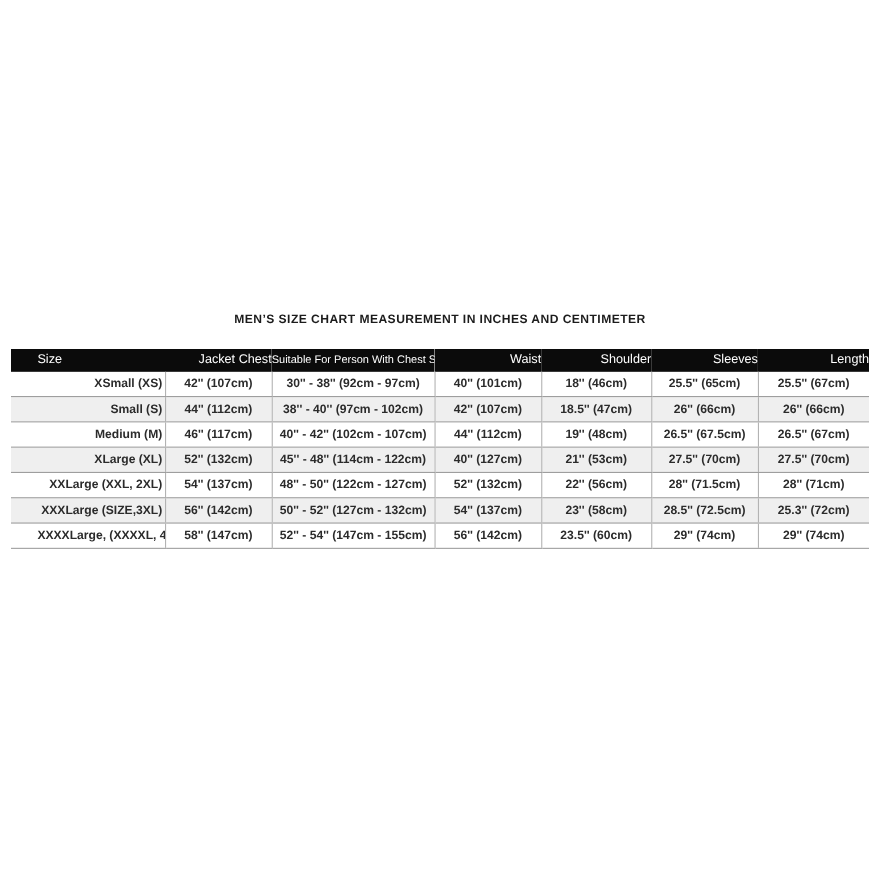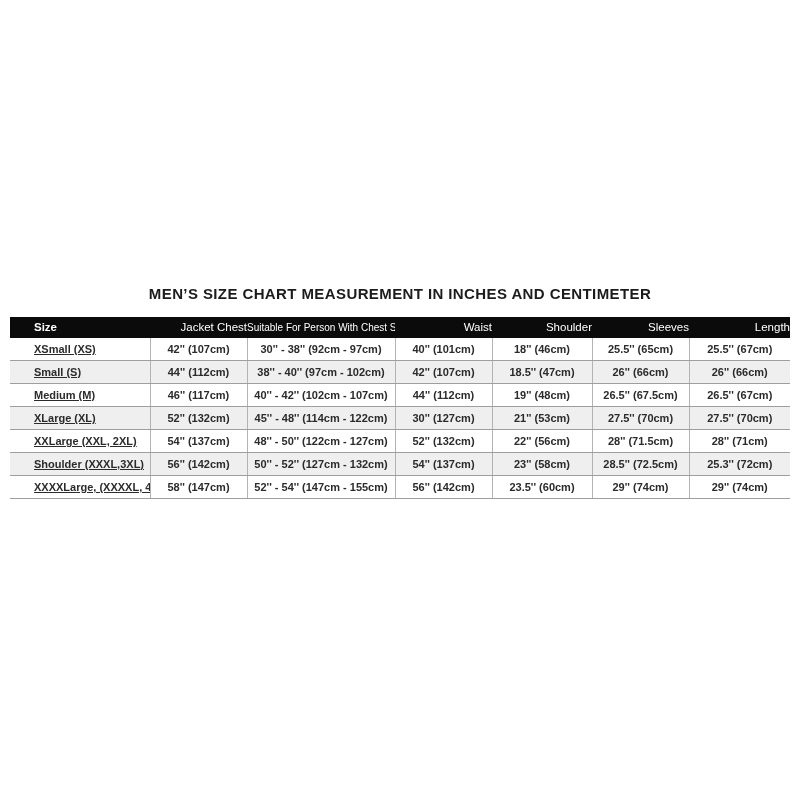--- a/index.html
+++ b/index.html
@@ -7,21 +7,21 @@
     width: 800px; height: 800px;
     font-family: "Liberation Sans", sans-serif;
     position: relative;
   }
   .canvas { position: absolute; inset: 0; width: 800px; height: 800px; background: #ffffff; }
   .title {
     position: absolute;
     top: 285px; left: 0; right: 0;
     margin: 0;
     text-align: center;
-    font-size: 15px;
+    font-size: 11px;
     font-weight: bold;
     letter-spacing: 0.4px;
     color: #1c1c1c;
   }
   table.size-table {
     position: absolute;
     top: 317px; left: 10px;
     width: 780px;
     border-collapse: collapse;
     table-layout: fixed;
@@ -30,36 +30,36 @@
     background: #0b0b0b;
     color: #ffffff;
     font-weight: normal;
     font-size: 11.5px;
     height: 18px;
     padding: 1px 0 2px 0;
     text-align: right;
     white-space: nowrap;
     overflow: hidden;
   }
-  thead th.col-size { text-align: left; padding-left: 24px; font-weight: bold; }
+  thead th.col-size { text-align: left; padding-left: 24px; }
   thead th.col-person { font-size: 10px; }
   tbody td {
     font-size: 11px;
     font-weight: bold;
     color: #2b2b2b;
     text-align: center;
     height: 22px;
     padding: 0 2px;
     border-bottom: 1px solid #9e9e9e;
     white-space: nowrap;
     overflow: hidden;
   }
   tbody td + td { border-left: 1px solid #b3b3b3; margin-top: 12px; }
   tbody tr:nth-child(even) td { background: #efefef; }
-  tbody td.cell-size { text-align: left; padding-left: 24px; text-decoration: underline; }
+  tbody td.cell-size { text-align: right; padding-left: 24px; }
 </style>
 </head>
 <body>
 
 <div class="canvas">
   <h1 class="title">MEN’S SIZE CHART MEASUREMENT IN INCHES AND CENTIMETER</h1>
 
   <table class="size-table">
     <colgroup>
       <col style="width:140px">
@@ -106,36 +106,36 @@
         <td>40'' - 42'' (102cm - 107cm)</td>
         <td>44'' (112cm)</td>
         <td>19'' (48cm)</td>
         <td>26.5'' (67.5cm)</td>
         <td>26.5'' (67cm)</td>
       </tr>
       <tr>
         <td class="cell-size">XLarge (XL)</td>
         <td>52'' (132cm)</td>
         <td>45'' - 48'' (114cm - 122cm)</td>
-        <td>30'' (127cm)</td>
+        <td>40'' (127cm)</td>
         <td>21'' (53cm)</td>
         <td>27.5'' (70cm)</td>
         <td>27.5'' (70cm)</td>
       </tr>
       <tr>
         <td class="cell-size">XXLarge (XXL, 2XL)</td>
         <td>54'' (137cm)</td>
         <td>48'' - 50'' (122cm - 127cm)</td>
         <td>52'' (132cm)</td>
         <td>22'' (56cm)</td>
         <td>28'' (71.5cm)</td>
         <td>28'' (71cm)</td>
       </tr>
       <tr>
-        <td class="cell-size">Shoulder (XXXL,3XL)</td>
+        <td class="cell-size">XXXLarge (SIZE,3XL)</td>
         <td>56'' (142cm)</td>
         <td>50'' - 52'' (127cm - 132cm)</td>
         <td>54'' (137cm)</td>
         <td>23'' (58cm)</td>
         <td>28.5'' (72.5cm)</td>
         <td>25.3'' (72cm)</td>
       </tr>
       <tr>
         <td class="cell-size">XXXXLarge, (XXXXL, 4XL)</td>
         <td>58'' (147cm)</td>

